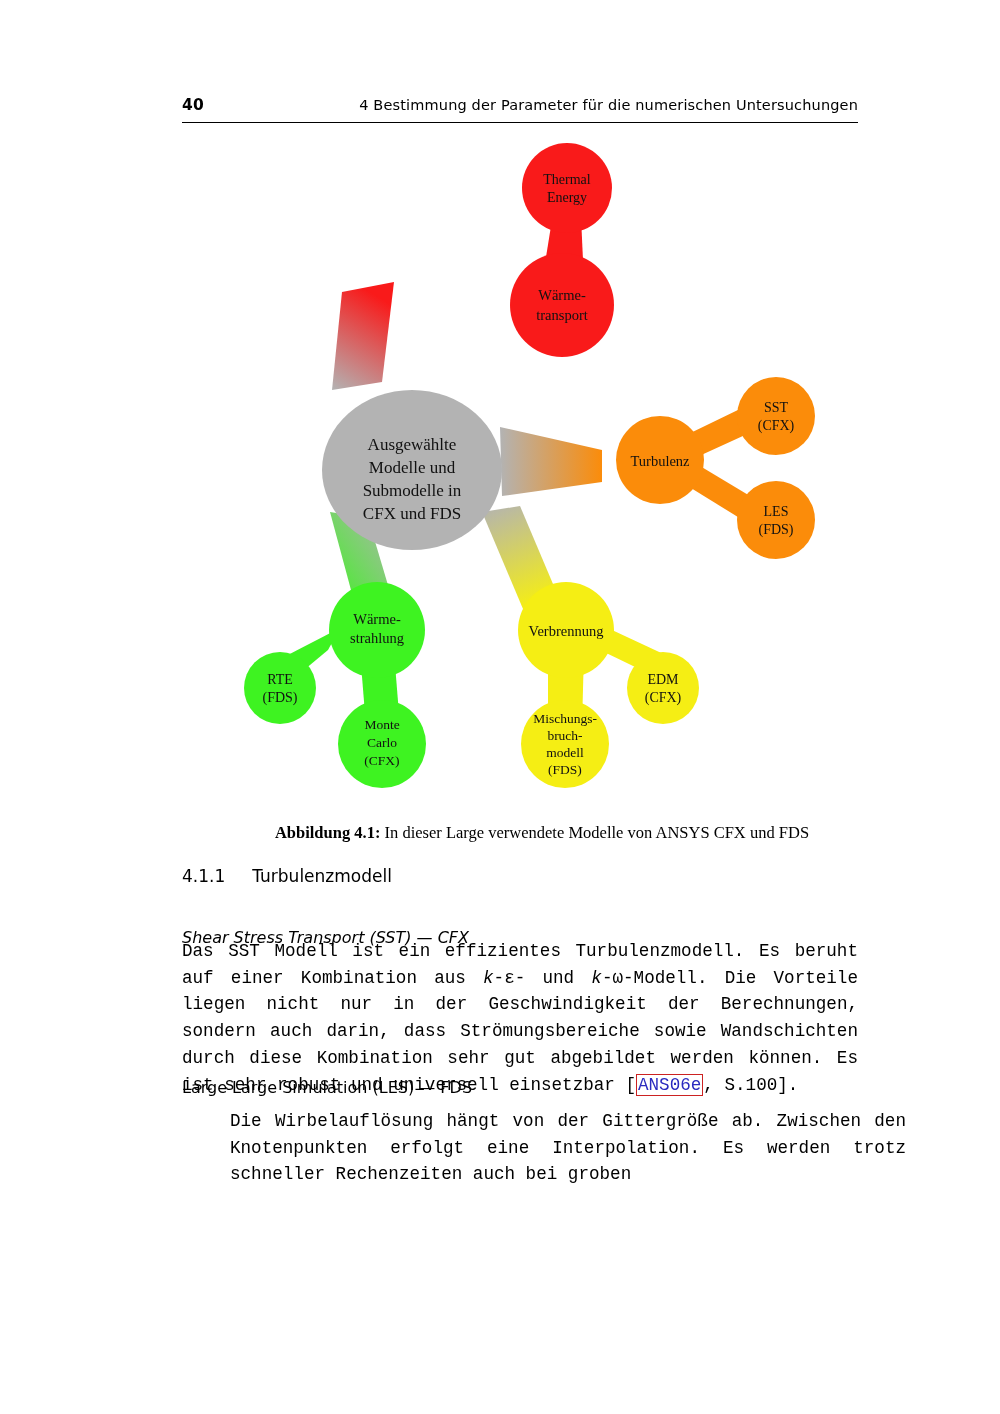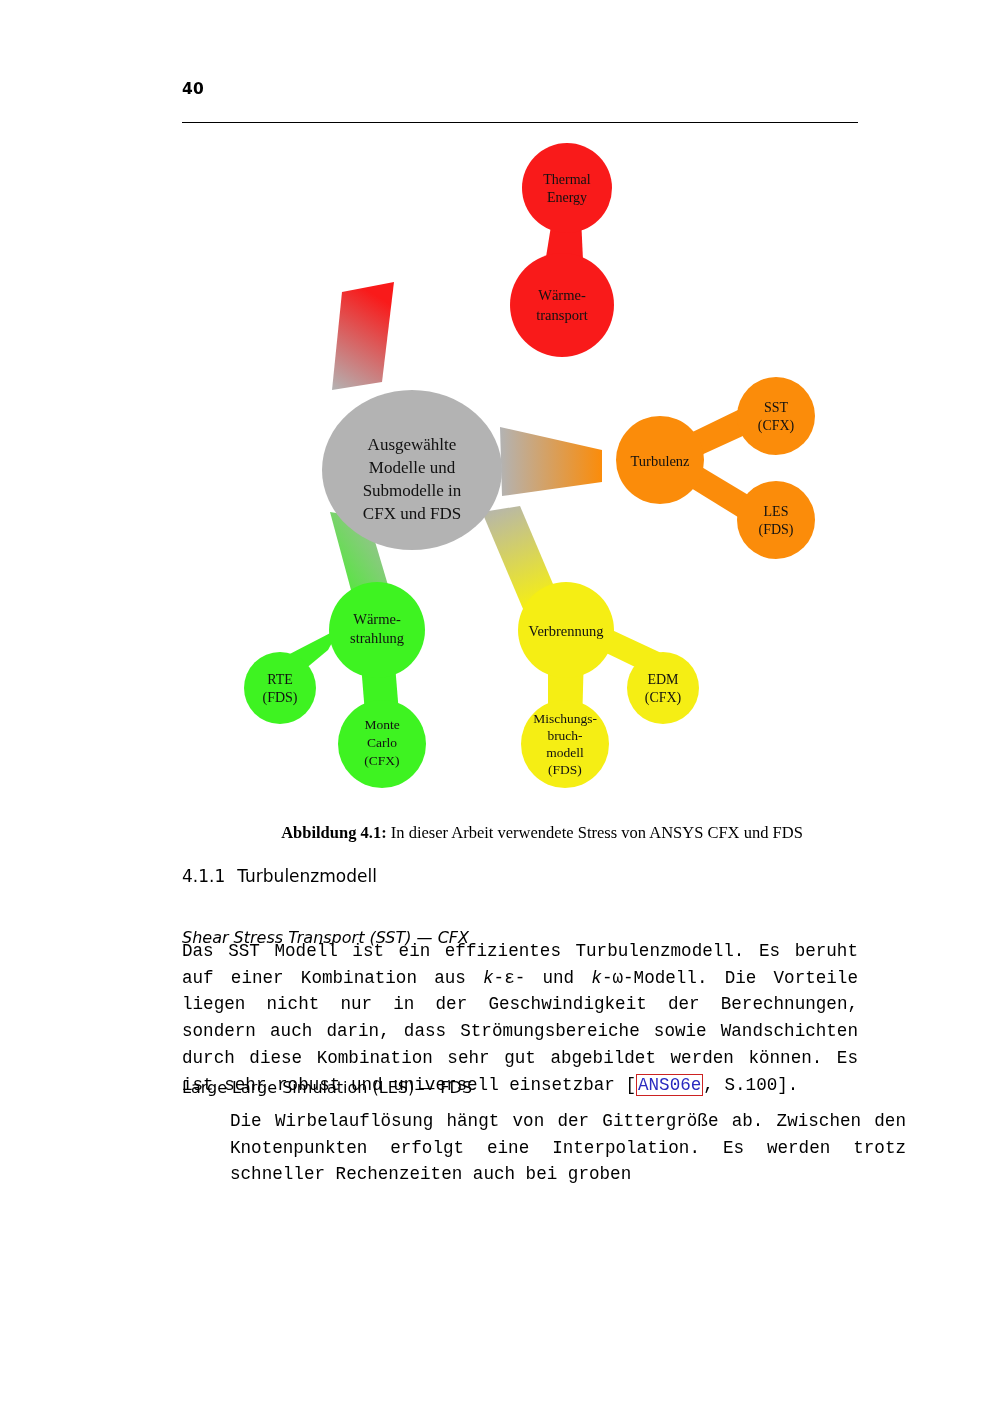--- a/index.html
+++ b/index.html
@@ -13,21 +13,21 @@
     position: relative;
     font-family: "Liberation Serif", serif;
     color: #000000;
     overflow: hidden;
   }
 
   
   .page-header {
     position: absolute;
     left: 182px;
-    top: 80px;
+    top: 96px;
     width: 676px;
     display: flex;
     align-items: baseline;
     justify-content: space-between;
   }
   .page-number {
     font-family: "DejaVu Sans", sans-serif;
     font-weight: bold;
     font-size: 15.5px;
     letter-spacing: .2px;
@@ -80,21 +80,21 @@
   
   .subsection-title {
     position: absolute;
     left: 182px;
     top: 866px;
     font-family: "DejaVu Sans", sans-serif;
     font-size: 17px;
   }
   .subsection-title .num {
     display: inline-block;
-    margin-right: 12px;
+    margin-right: 27px;
   }
   .para-head {
     position: absolute;
     left: 182px;
     font-family: "DejaVu Sans", sans-serif;
     font-size: 16px;
   }
   .para-head.h1 { top: 928px; font-style: italic; }
   .para-head.h2 { top: 1078px; }
 
@@ -116,20 +116,21 @@
     padding: 0 1px;
     text-decoration: none;
   }
   .italic { font-style: italic; }
 </style>
 </head>
 <body>
 
 <div class="page-header">
   <span class="page-number">40</span>
+  <span class="header-title">4  Bestimmung der Parameter für die numerischen Untersuchungen</span>
 </div>
 <div class="header-rule"></div>
 
 <div class="figure">
   <svg width="676" height="660" viewBox="0 0 676 660" xmlns="http://www.w3.org/2000/svg">
     <defs>
       <linearGradient id="g-red" x1="0" y1="1" x2="0.35" y2="0">
         <stop offset="0%" stop-color="#b3b3b3"></stop>
         <stop offset="100%" stop-color="#f91a1a"></stop>
       </linearGradient>
@@ -213,21 +214,21 @@
     <text class="node-label" x="98" y="562" font-size="14">(FDS)</text>
 
     <circle cx="200" cy="604" r="44" fill="#3ef321"></circle>
     <text class="node-label" x="200" y="589" font-size="13.5">Monte</text>
     <text class="node-label" x="200" y="607" font-size="13.5">Carlo</text>
     <text class="node-label" x="200" y="625" font-size="13.5">(CFX)</text>
   </svg>
 </div>
 
 <div class="figure-caption">
-  <b>Abbildung 4.1:</b><span> In dieser Arbeit verwendete Stress von ANSYS CFX und FDS</span>
+  <b>Abbildung 4.1:</b><span> In dieser Large verwendete Modelle von ANSYS CFX und FDS</span>
 </div>
 
 <div class="subsection-title">
   <span class="num">4.1.1</span><span>Turbulenzmodell</span>
 </div>
 
 <div class="para-head h1">Shear Stress Transport (SST) — CFX</div>
 
 <div class="body-para p1">
   <span>Das SST Modell ist ein effizientes Turbulenzmodell. Es beruht auf einer Kombination aus </span><span class="italic">k</span><span>-ε</span><span>- und </span><span class="italic">k</span><span>-ω</span><span>-Modell. Die Vorteile liegen nicht nur in der Geschwindigkeit der Berechnungen, sondern auch darin, dass Strömungsbereiche sowie Wandschichten durch diese Kombination sehr gut abgebildet werden können. Es ist sehr robust und universell einsetzbar </span><span>[</span><a class="link-ref" href="#">ANS06e</a><span>, S.100].</span>

